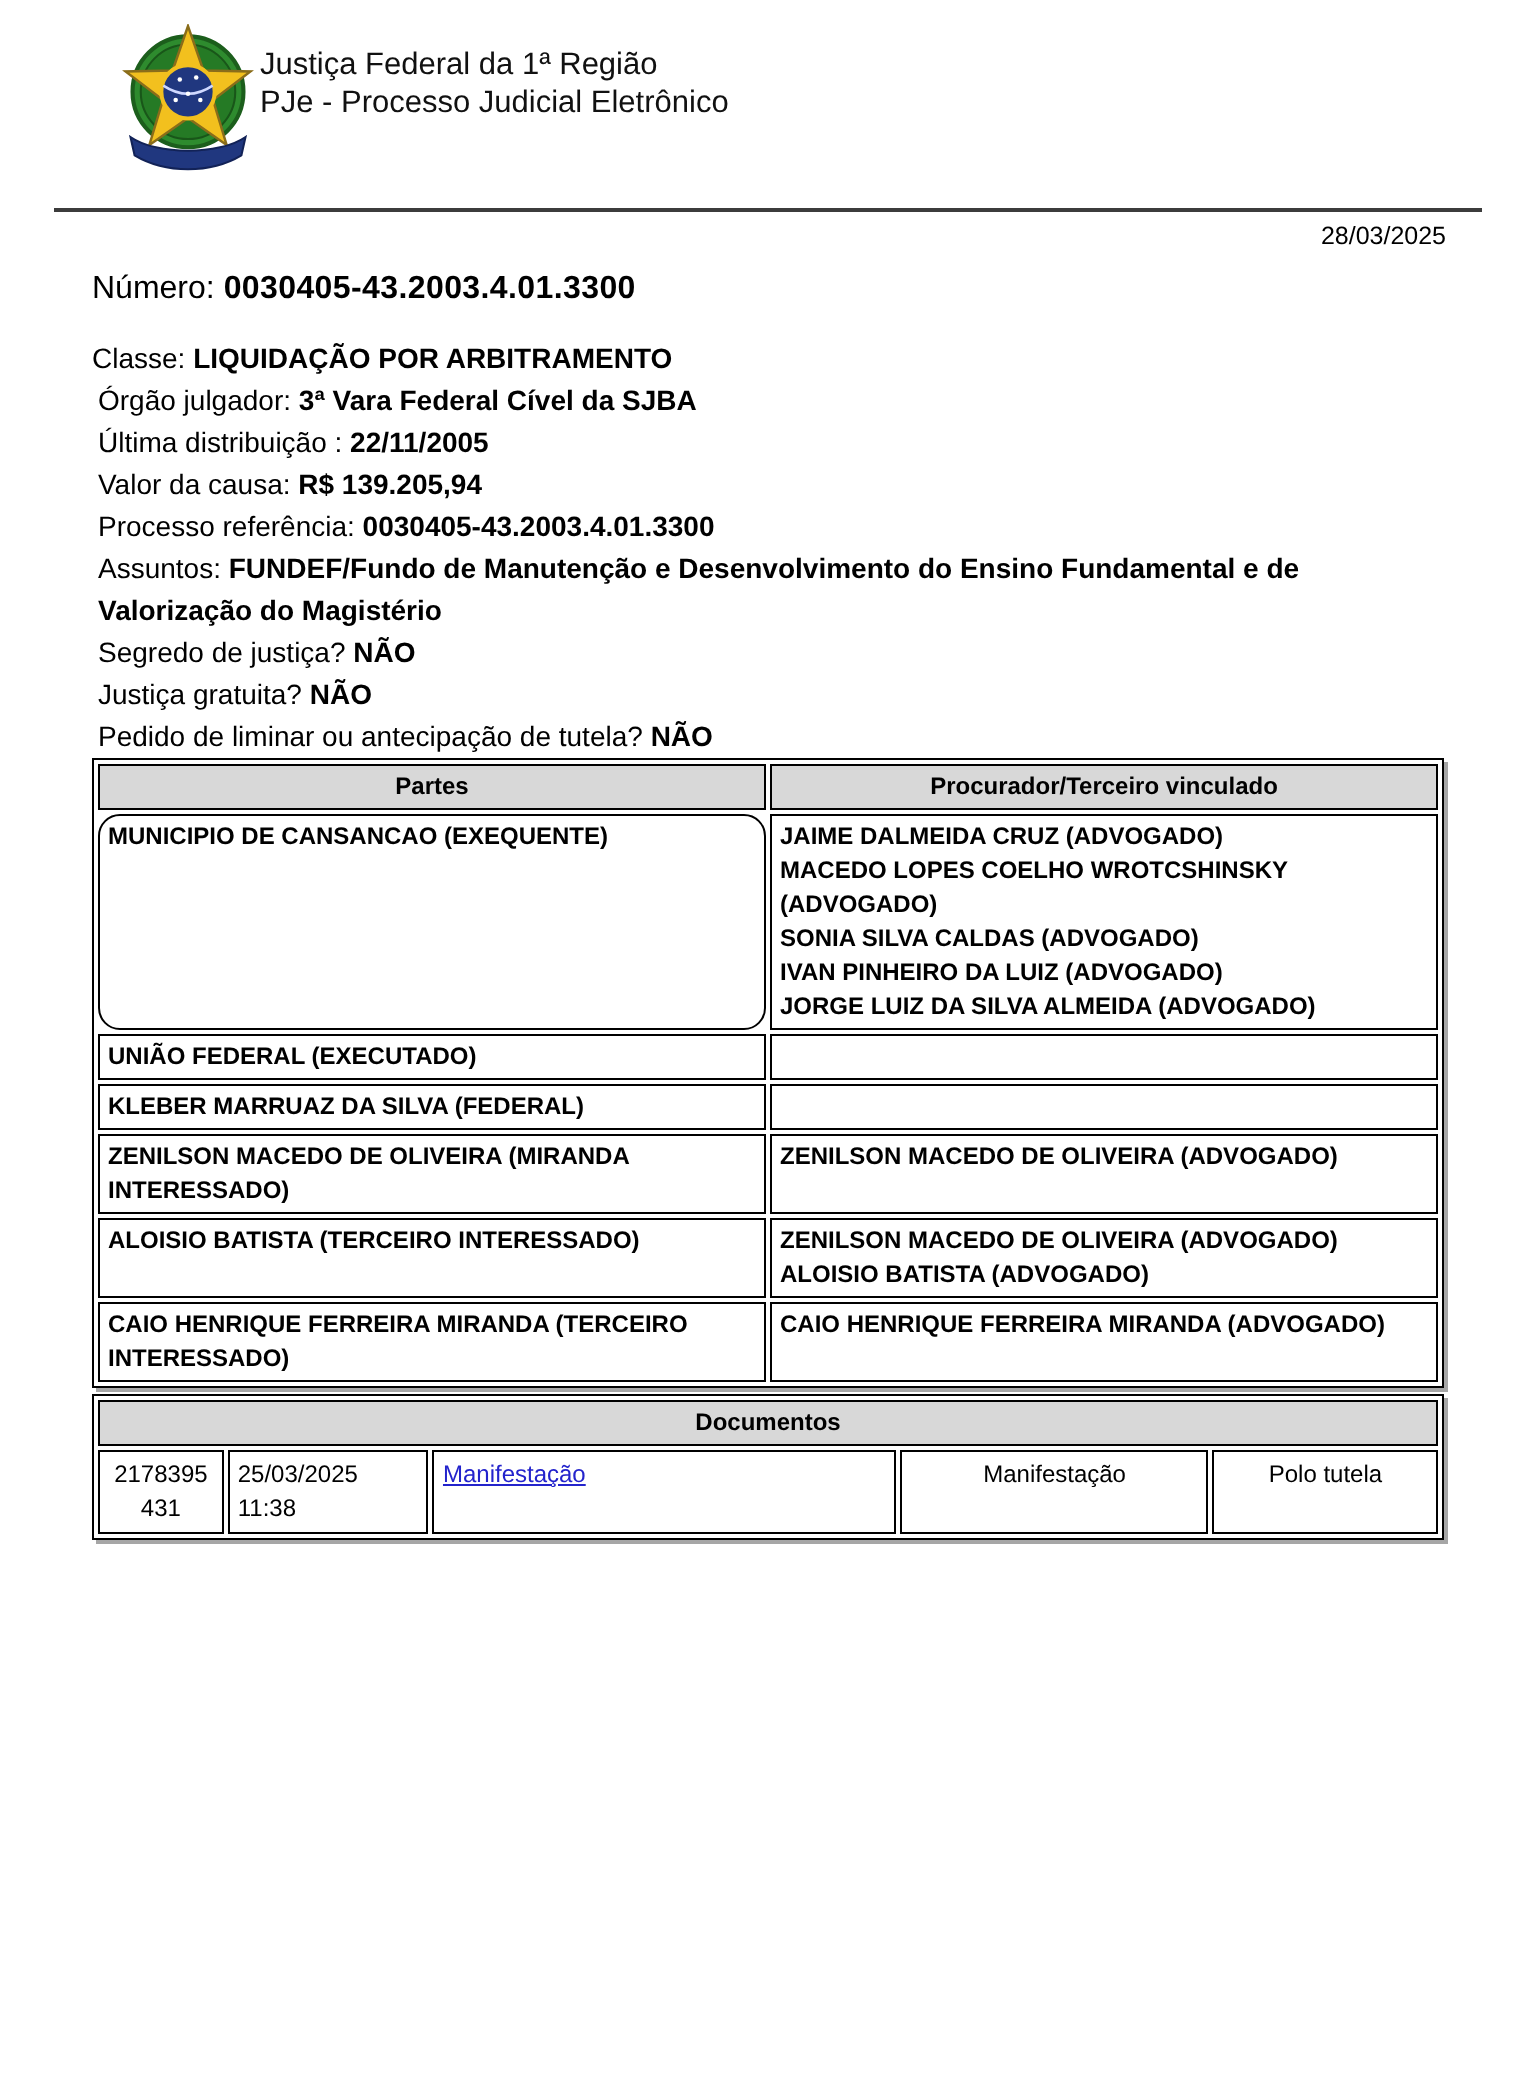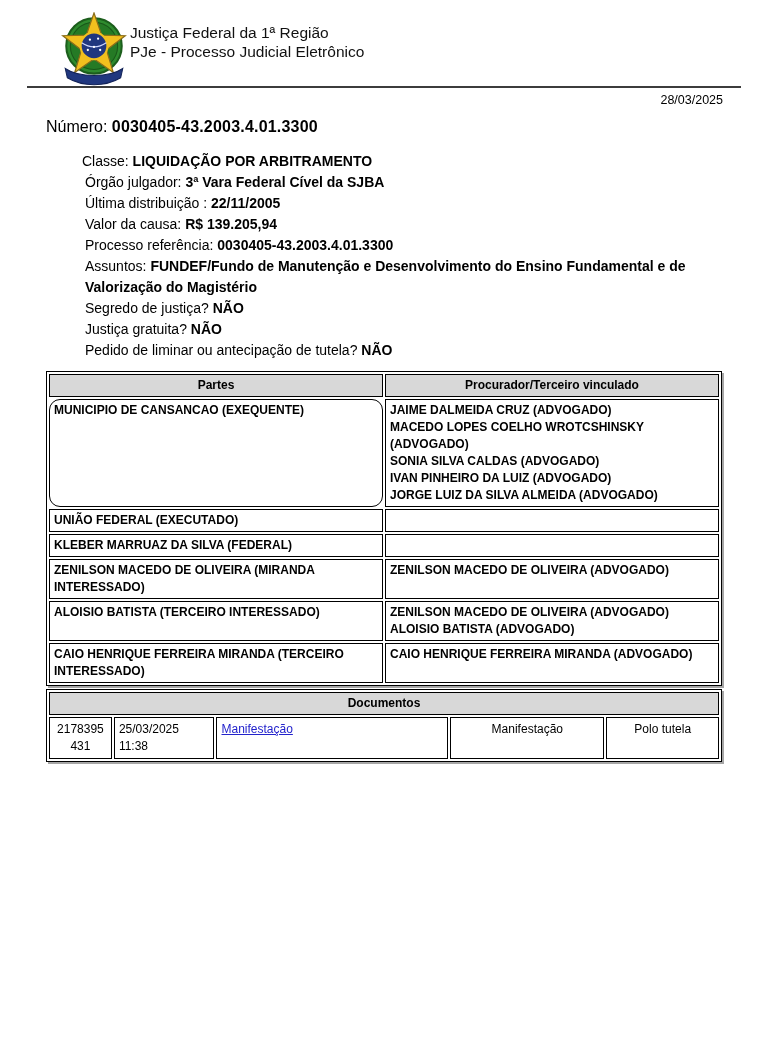--- a/index.html
+++ b/index.html
@@ -5,44 +5,44 @@
   html,body { margin:0; padding:0; }
   body {
     width:768px; height:1038px;
     background:#ffffff;
     font-family:"Liberation Sans", sans-serif;
     color:#000;
     position:relative;
     overflow:hidden;
   }
   
-  .header { position:relative; height:86px; }
+  .header { position:relative; height:104px; }
   .logo { position:absolute; left:56px; top:12px; width:76px; height:76px; }
   .org { position:absolute; left:130px; top:23px; font-size:15.5px; line-height:19px; color:#111; }
   .rule { border:none; border-top:2px solid #3c3c3c; margin:0 27px; }
   
   .date-row { text-align:right; padding-right:45px; font-size:12.5px; margin-top:5px; }
   .numero { margin:11px 46px 0 46px; font-size:16px; }
   .numero b { letter-spacing:0.2px; }
   
   .details { margin:15px 46px 0 46px; font-size:14px; line-height:21px; }
-  .line { padding-left:3px;margin-left:36px; }
+  .line { padding-left:3px; }
   .line.first { padding-left:0; }
   .val { font-weight:bold; }
   
   table {
     width:676px;
     margin-left:46px;
     border-collapse:separate;
     border-spacing:2px;
     border:1px solid #000;
     box-shadow:2px 2px 0 #a6a6a6;
     background:#fff;
   }
-  .partes-table { margin-top:10px; }
+  .partes-table { }
   .docs-table   { margin-top:3px; }
   th, td {
     border:1px solid #000;
     font-size:12px;
     line-height:17px;
     padding:2px 4px;
     vertical-align:top;
   }
   th {
     background:#d8d8d8;

